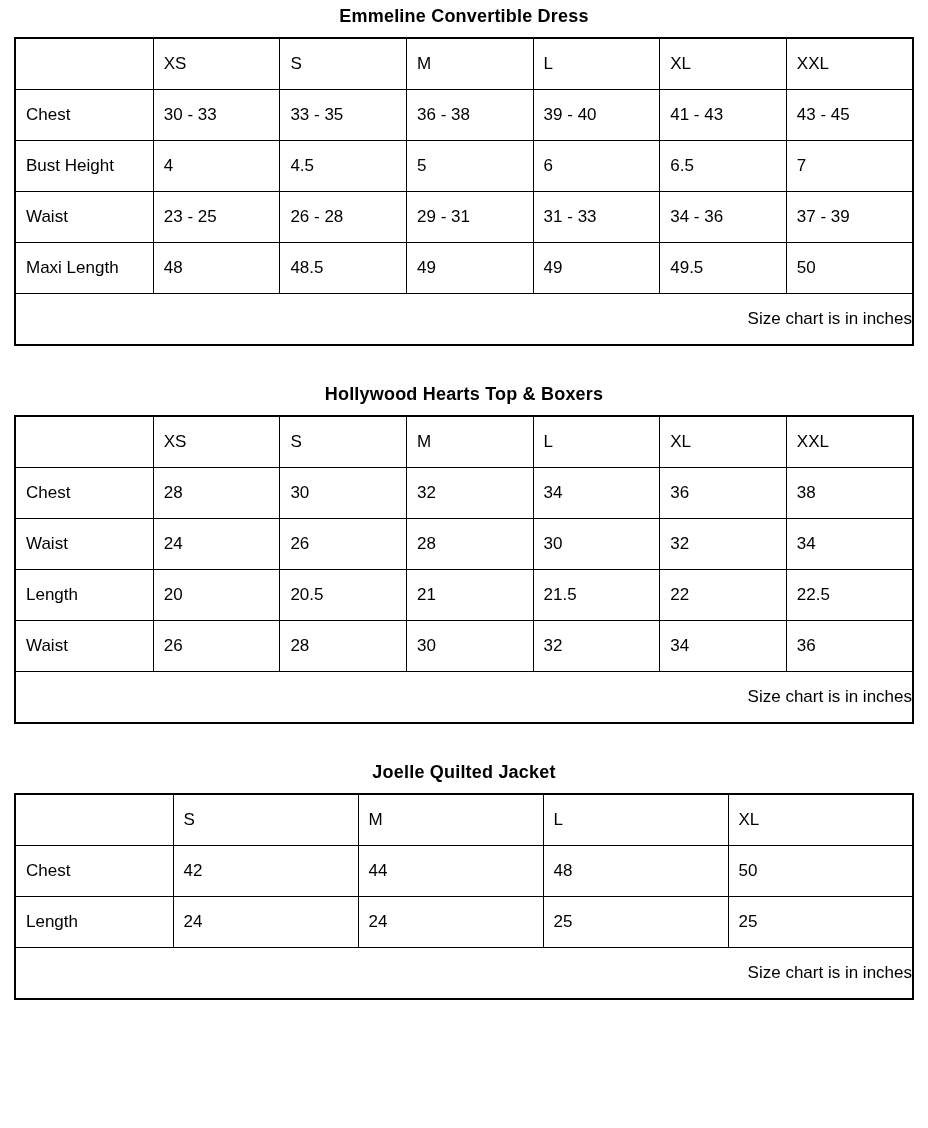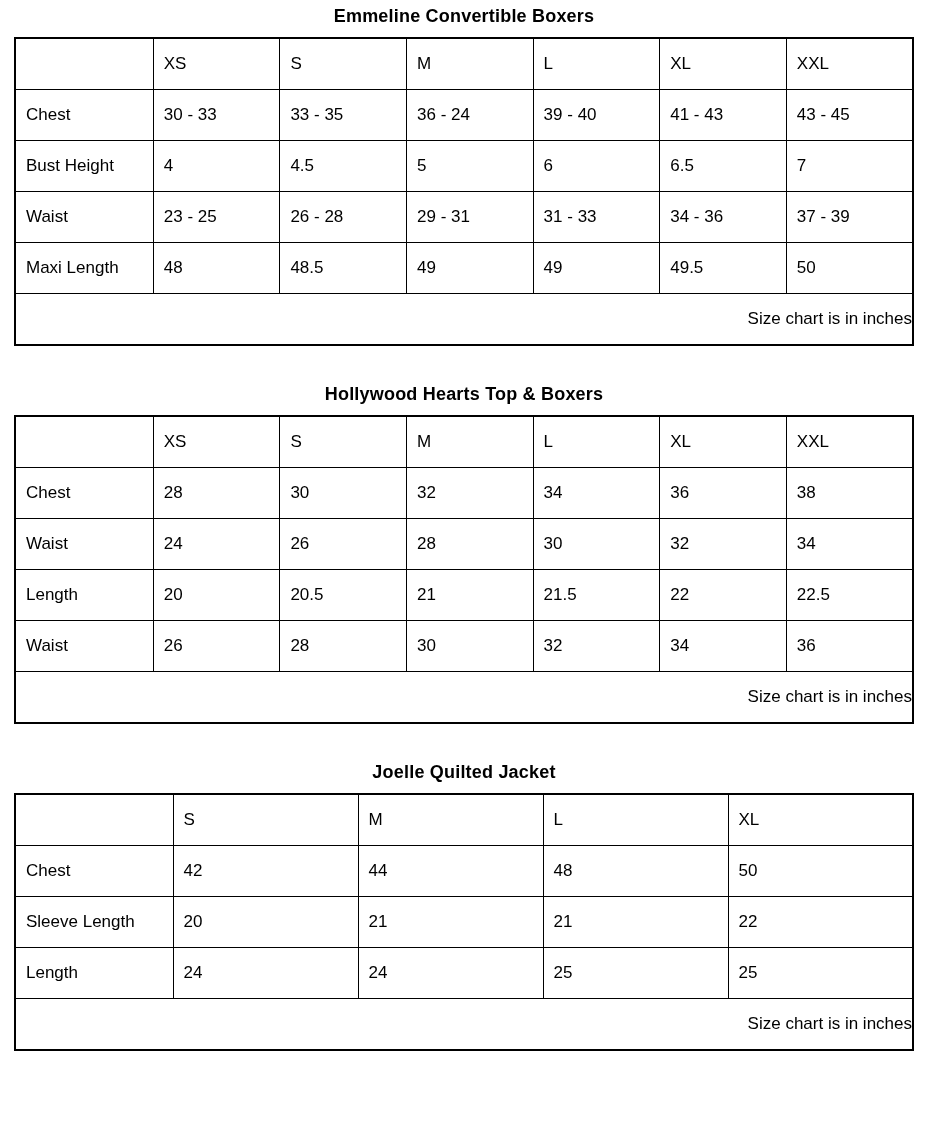--- a/index.html
+++ b/index.html
@@ -51,21 +51,21 @@
   table.size-table tfoot td {
     text-align: right;
     padding: 0;
   }
 </style>
 </head>
 <body>
 
 <main data-name="size-charts-page">
     <section class="size-chart" data-name="size-chart-section">
-      <h2 class="chart-title" data-name="size-chart-title">Emmeline Convertible Boxers</h2>
+      <h2 class="chart-title" data-name="size-chart-title">Emmeline Convertible Dress</h2>
       <table class="size-table cols-7" data-name="size-chart-table">
         <colgroup>
           <col class="label-col">
           <col>
           <col>
           <col>
           <col>
           <col>
           <col>
         </colgroup>
@@ -78,21 +78,21 @@
             <th data-name="size-column-header">L</th>
             <th data-name="size-column-header">XL</th>
             <th data-name="size-column-header">XXL</th>
           </tr>
         </thead>
         <tbody>
           <tr data-name="table-row">
             <td data-name="measurement-label">Chest</td>
             <td data-name="measurement-value">30 - 33</td>
             <td data-name="measurement-value">33 - 35</td>
-            <td data-name="measurement-value">36 - 24</td>
+            <td data-name="measurement-value">36 - 38</td>
             <td data-name="measurement-value">39 - 40</td>
             <td data-name="measurement-value">41 - 43</td>
             <td data-name="measurement-value">43 - 45</td>
           </tr>
           <tr data-name="table-row">
             <td data-name="measurement-label">Bust Height</td>
             <td data-name="measurement-value">4</td>
             <td data-name="measurement-value">4.5</td>
             <td data-name="measurement-value">5</td>
             <td data-name="measurement-value">6</td>
@@ -214,27 +214,20 @@
         </thead>
         <tbody>
           <tr data-name="table-row">
             <td data-name="measurement-label">Chest</td>
             <td data-name="measurement-value">42</td>
             <td data-name="measurement-value">44</td>
             <td data-name="measurement-value">48</td>
             <td data-name="measurement-value">50</td>
           </tr>
           <tr data-name="table-row">
-            <td data-name="measurement-label">Sleeve Length</td>
-            <td data-name="measurement-value">20</td>
-            <td data-name="measurement-value">21</td>
-            <td data-name="measurement-value">21</td>
-            <td data-name="measurement-value">22</td>
-          </tr>
-          <tr data-name="table-row">
             <td data-name="measurement-label">Length</td>
             <td data-name="measurement-value">24</td>
             <td data-name="measurement-value">24</td>
             <td data-name="measurement-value">25</td>
             <td data-name="measurement-value">25</td>
           </tr>
         </tbody>
         <tfoot>
           <tr data-name="footnote-row">
             <td colspan="5" data-name="size-chart-footnote">Size chart is in inches</td>

